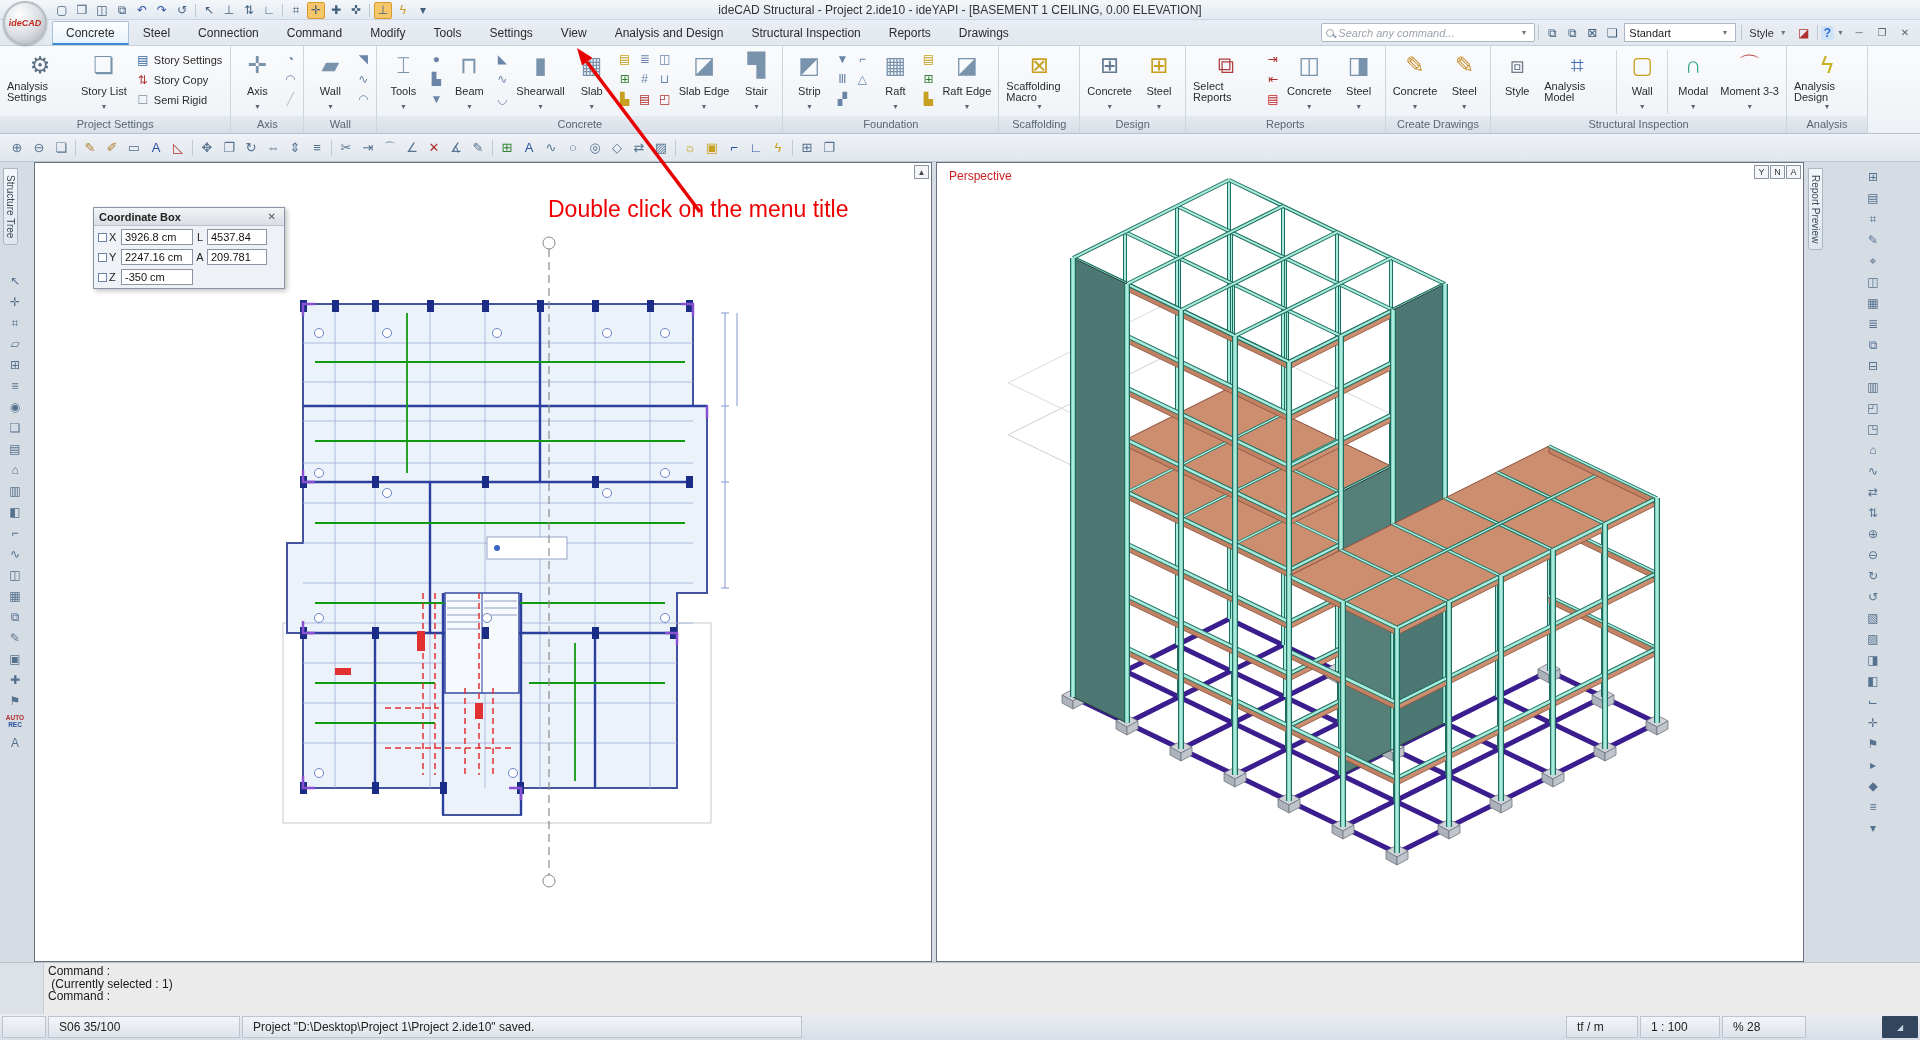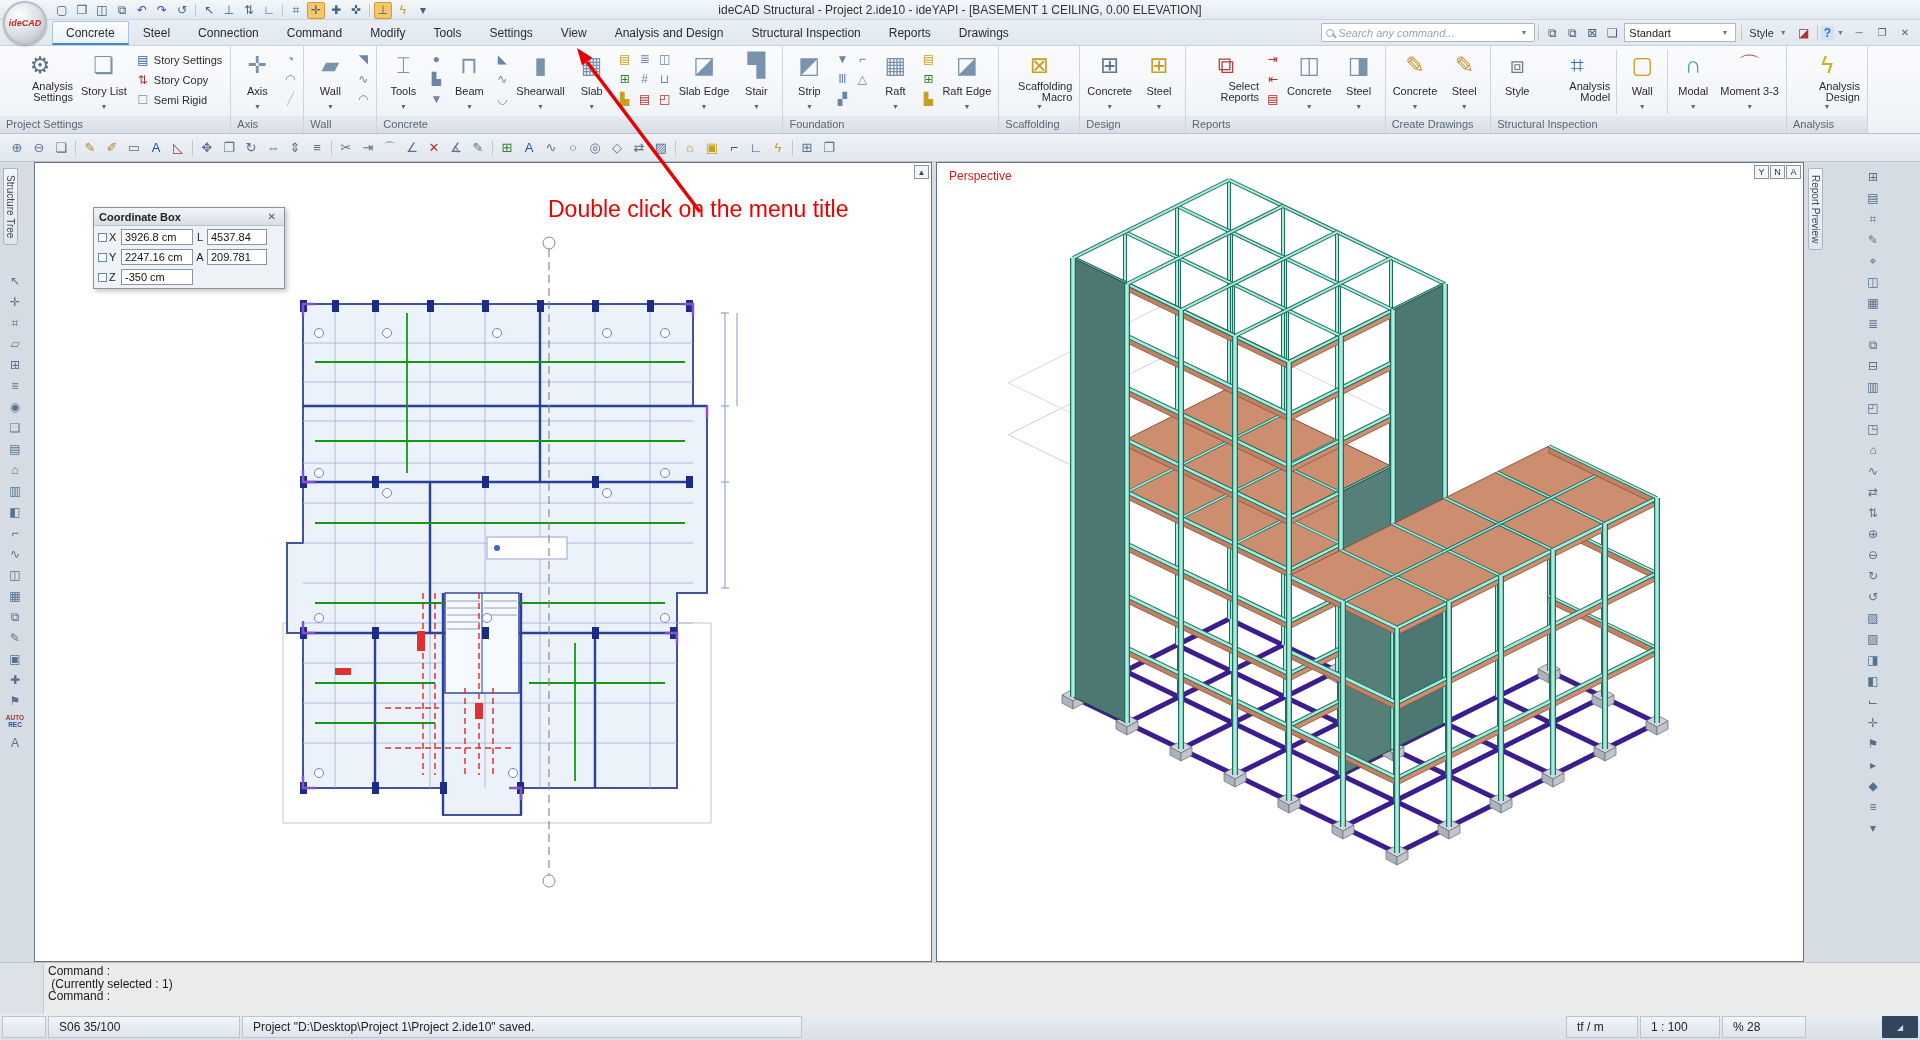--- a/index.html
+++ b/index.html
@@ -45,24 +45,24 @@
   .help{color:#2a6ed0;font-weight:bold;font-size:12px;background:#cfe2f8;padding:0 3px;border-radius:2px;}
   .winbtn{width:22px;height:17px;display:flex;align-items:center;justify-content:center;font-size:10px;
     color:#5a6470;margin-left:1px;}
 
   
   .ribbon{height:88px;background:linear-gradient(#fafbfd,#eef2f6);border-bottom:1px solid #b9c2cd;
     display:flex;overflow:hidden;}
   .group{display:flex;flex-direction:column;border-right:1px solid #cdd5dd;flex:none;}
   .g-items{flex:1;display:flex;align-items:stretch;padding:2px 3px 0;}
   .g-label{height:17px;background:linear-gradient(#e6ebf1,#d8dee6);font-size:11px;color:#5a6673;
-    line-height:16px;padding:0 6px;white-space:nowrap;}
+    text-align:center;line-height:16px;padding:0 6px;white-space:nowrap;}
   .bb{display:flex;flex-direction:column;align-items:center;min-width:46px;padding:1px 3px;border:1px solid transparent;border-radius:2px;}
   .bb-icon{font-size:23px;height:30px;line-height:30px;color:#7a93ad;}
-  .bb-label{font-size:11px;line-height:11px;color:#2b2b2b;text-align:right;max-width:66px;height:23px;
+  .bb-label{font-size:11px;line-height:11px;color:#2b2b2b;text-align:left;max-width:66px;height:23px;
     display:flex;align-items:center;justify-content:center;}
   .bb-arrow{font-size:7px;color:#5a6673;height:8px;line-height:7px;}
   .ministack{display:flex;flex-direction:column;justify-content:flex-start;padding:1px 0;}
   .mini{width:18px;height:18px;margin:1px;border:1px solid transparent;border-radius:2px;font-size:12px;
     color:#6a85a8;display:flex;align-items:center;justify-content:center;}
   .stack{display:flex;flex-direction:column;justify-content:flex-start;padding:2px 2px;}
   .srow{display:flex;align-items:center;gap:4px;height:20px;font-size:11px;color:#2b2b2b;white-space:nowrap;padding:0 3px;}
   .srow .sic{font-size:12px;width:14px;text-align:center;}
   .gsep{width:1px;background:#cdd5dd;margin:2px 2px;}
 

